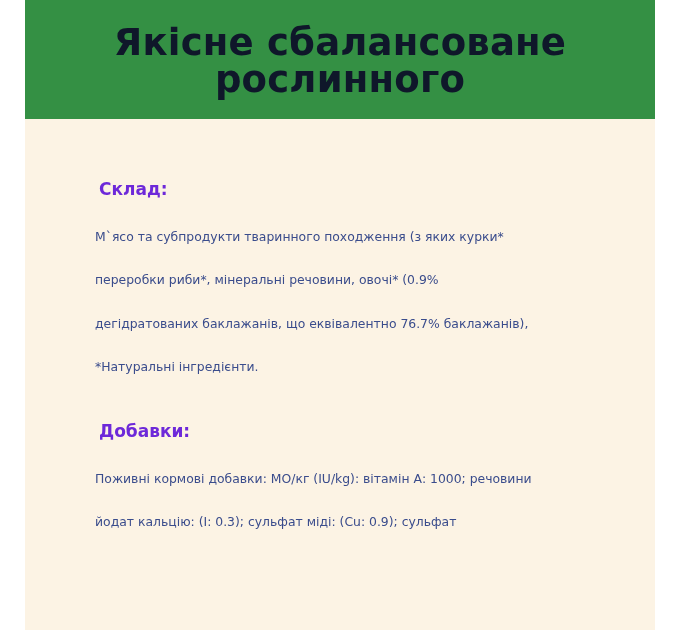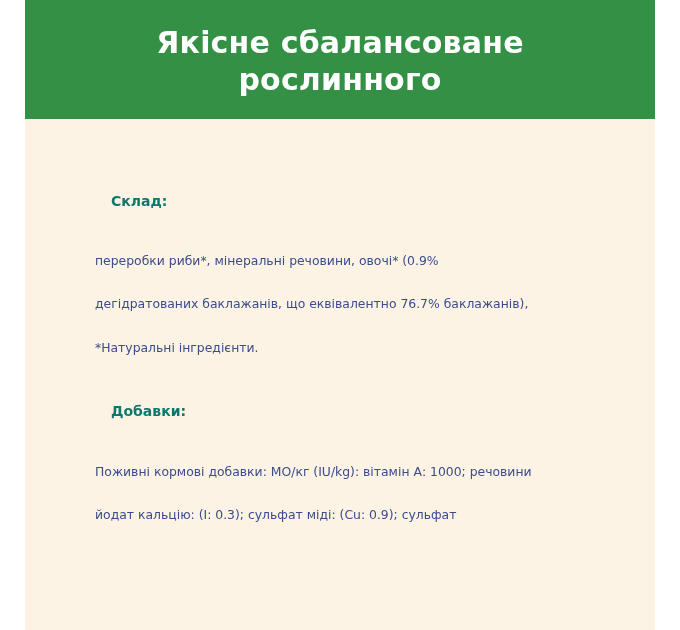--- a/index.html
+++ b/index.html
@@ -28,46 +28,46 @@
       top: 0;
       width: 630px;
       height: 119px;
       background: #349044;
       display: flex;
       align-items: center;
       justify-content: center;
     }
     .title {
       margin: 0;
-      color: #ffffff;
+      color: #0f172a;
       font-family: "DejaVu Sans", sans-serif;
       font-weight: bold;
-      font-size: 30px;
+      font-size: 37px;
       line-height: 37px;
       text-align: center;
       letter-spacing: 0.2px;
       margin-top: 2px;
     }
     .content {
       position: absolute;
       left: 70px;
       top: 175px;
       width: 500px;
       color: #3a4c8c;
       font-size: 12.4px;
       line-height: 21.6px;
     }
     .section {
       margin: 0 0 21.6px 0;
     }
     .section-title {
       font-weight: bold;
-      color: #0f766e;
-      margin: 16px;
-      font-size: 14px;
+      color: #6d28d9;
+      margin: 4px;
+      font-size: 17px;
     }
     .section-body {
       margin: 0;
       white-space: pre-line;
     }
     .line { display: block; white-space: nowrap; }
   </style>
 </head>
 <body>
 
@@ -76,20 +76,21 @@
     <h1 class="title">
       <span class="line">Якісне сбалансоване</span>
       <span class="line">рослинного</span>
     </h1>
   </div>
 
   <div class="content">
     <div class="section">
       <p class="section-title">Склад:</p>
       <p class="section-body">
+        <span class="line">М`ясо та субпродукти тваринного походження (з яких курки*</span>
         <span class="line">переробки риби*, мінеральні речовини, овочі* (0.9%</span>
         <span class="line">дегідратованих баклажанів, що еквівалентно 76.7% баклажанів),</span>
         <span class="line">*Натуральні інгредієнти.</span>
       </p>
     </div>
 
     <div class="section">
       <p class="section-title">Добавки:</p>
       <p class="section-body">
         <span class="line">Поживні кормові добавки: МО/кг (IU/kg): вітамін А: 1000; речовини</span>

